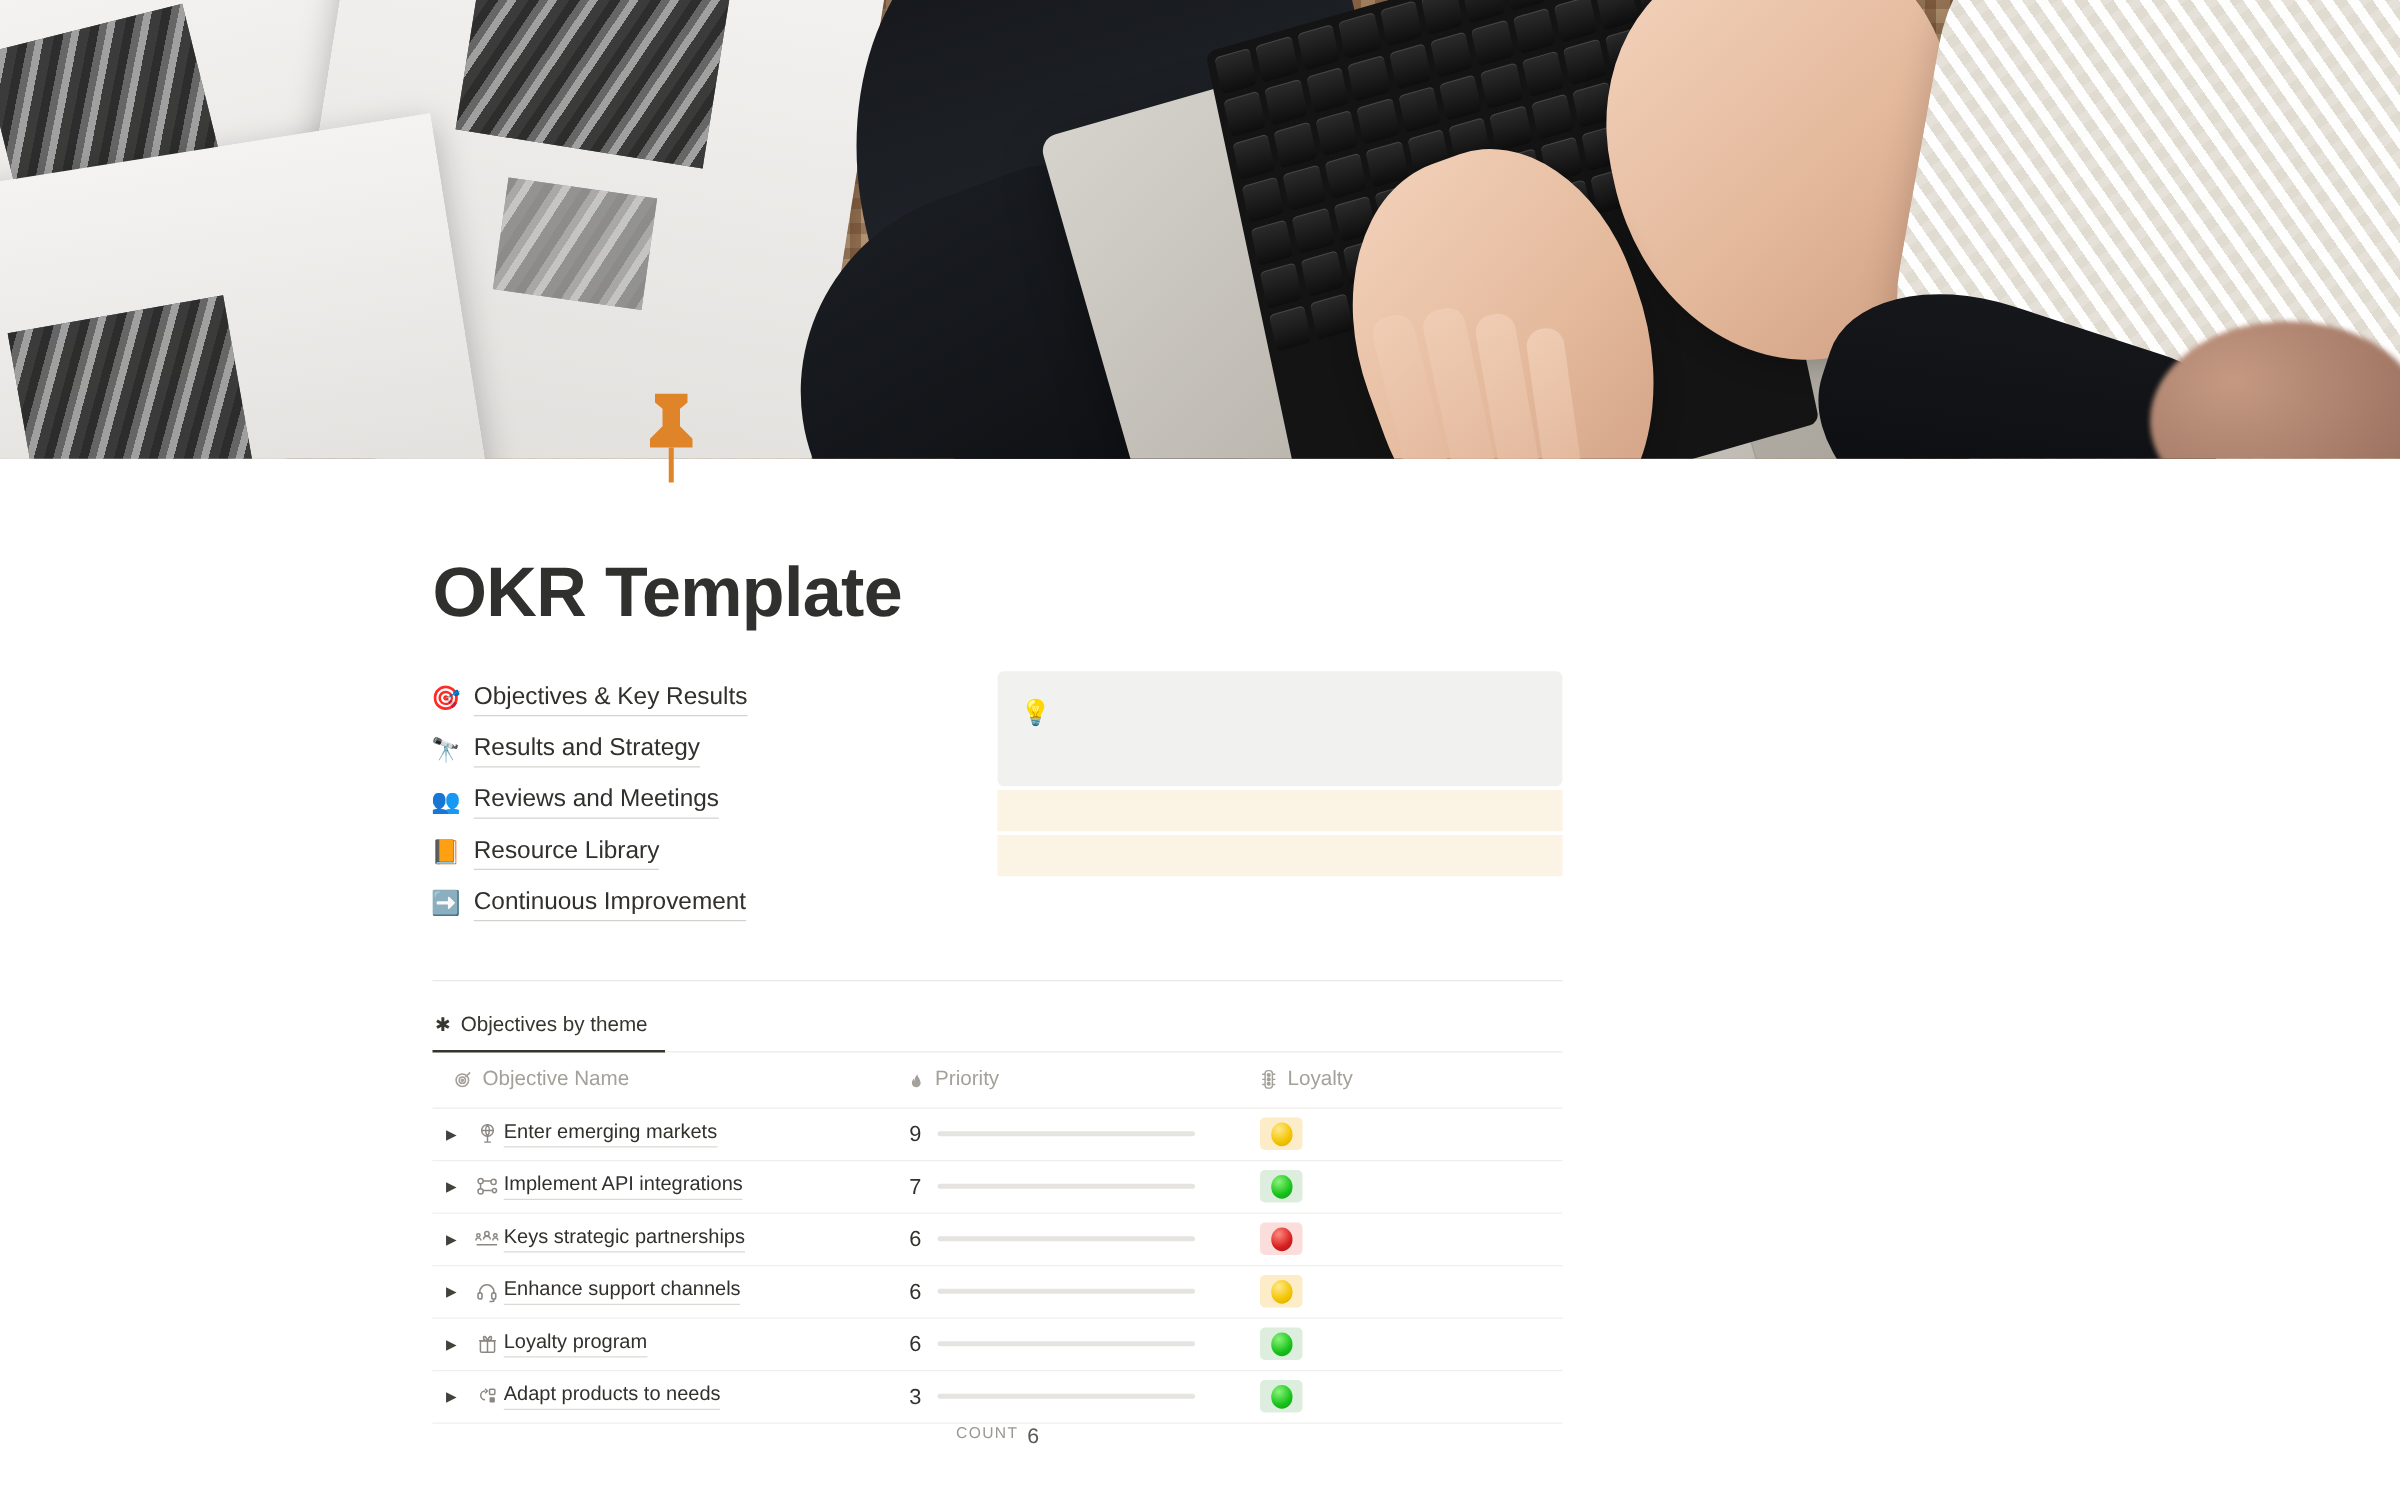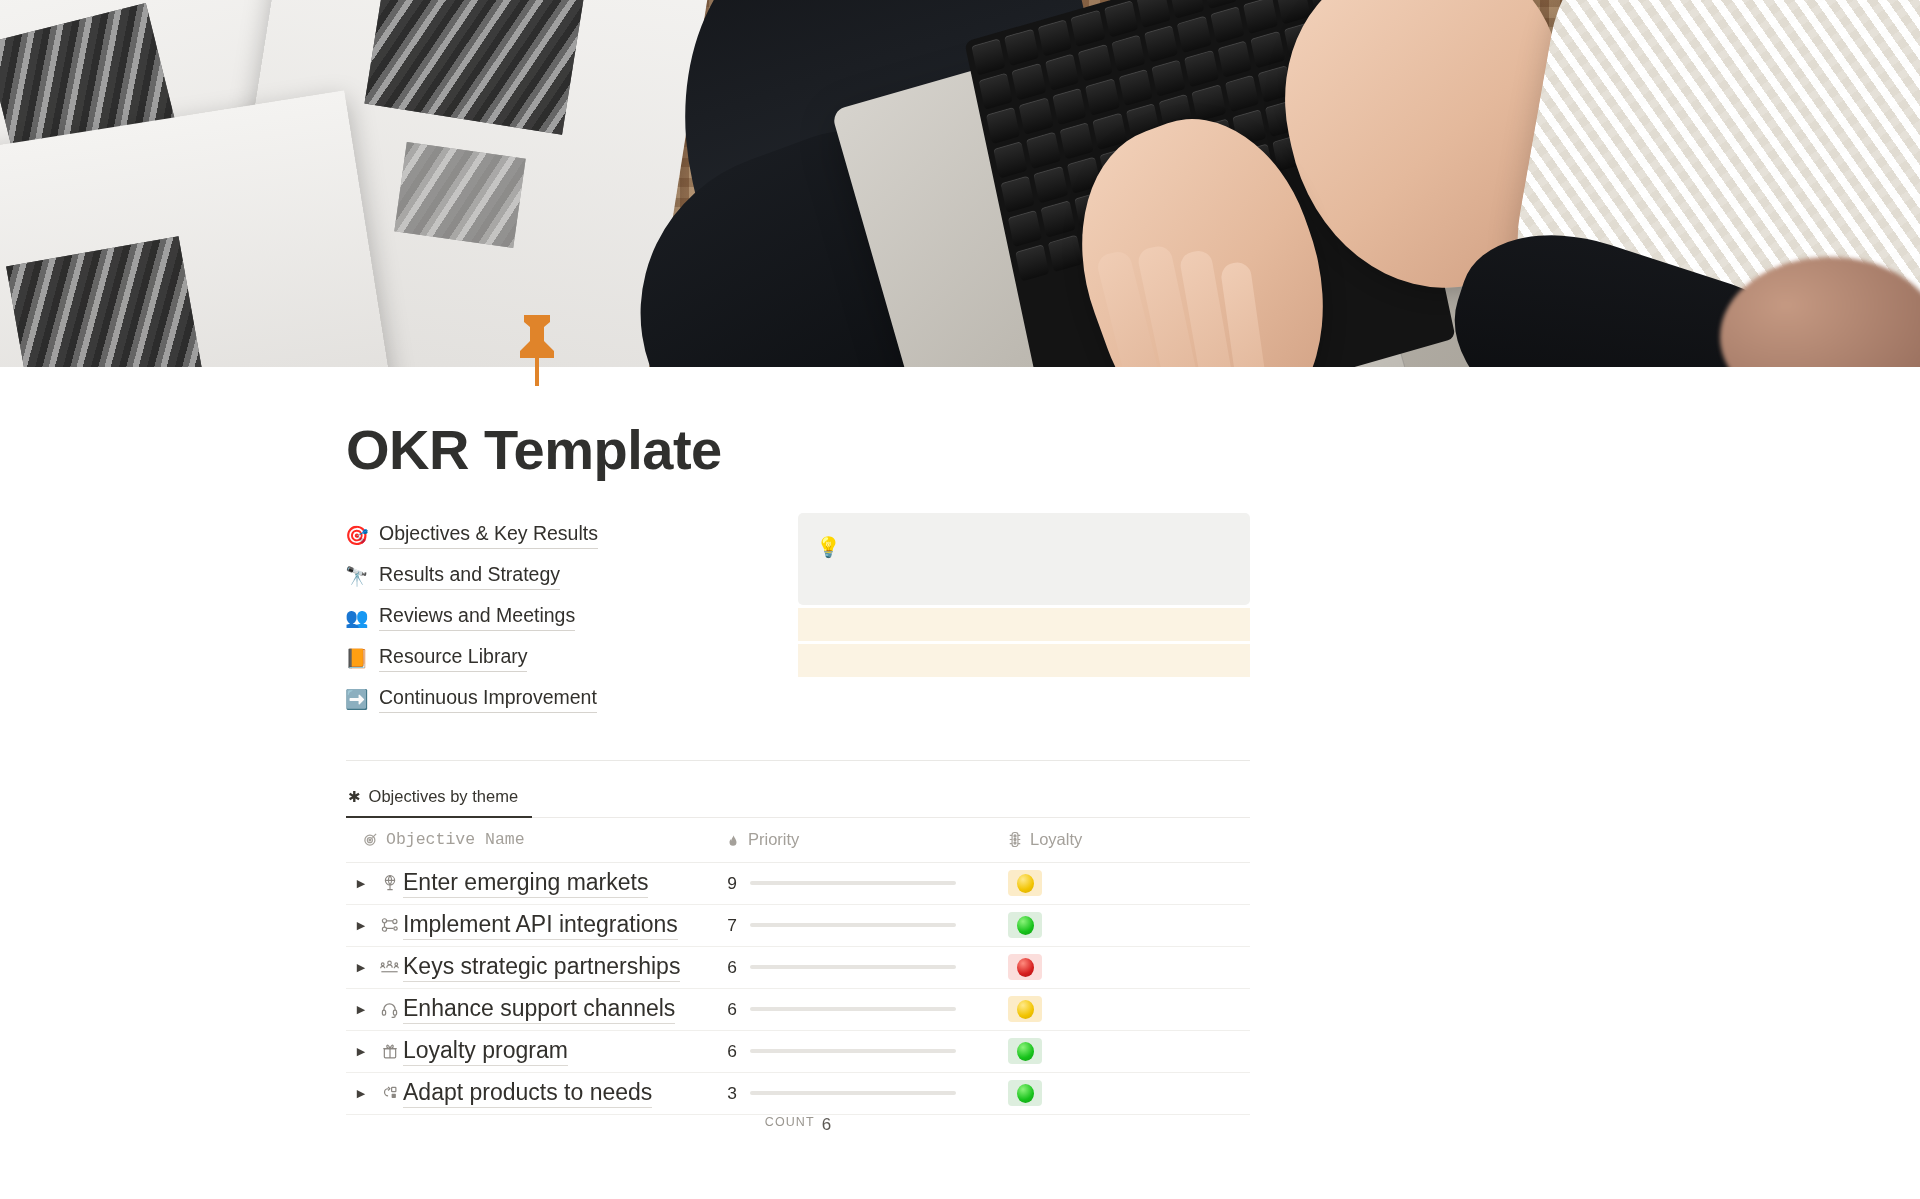--- a/index.html
+++ b/index.html
@@ -149,21 +149,21 @@
   }
   .corner-blob {
     position: absolute; right: -20px; bottom: -50px;
     width: 220px; height: 160px;
     background: radial-gradient(ellipse at 30% 30%, #c59982, #8d6454);
     border-radius: 50%;
     filter: blur(2px);
   }
 
   
-  .page { position: relative; width: 1596px; }
+  .page { position: relative; width: 1596px; margin-top: 24px; }
 
   .content {
     width: 904px;
     margin: 0 auto;
     position: relative;
     padding-left: 0;
   }
   .content-inner { position: relative; }
 
   .page-icon {
@@ -275,21 +275,21 @@
     border-bottom: 1px solid #eeedea;
   }
   .th {
     display: flex;
     align-items: center;
     gap: 8px;
     font-size: 16.5px;
     color: #a4a09a;
   }
   .th svg { display:block; }
-  .col-name   { width: 380px; flex: 0 0 380px; padding-left: 17px; font-family: Liberation Mono, monospace; }
+  .col-name   { width: 380px; flex: 0 0 380px; padding-left: 17px; }
   .col-prio   { width: 282px; flex: 0 0 282px; }
   .col-status { flex: 1 1 auto; }
 
   .trow {
     display: flex;
     align-items: center;
     height: 42px;
     border-bottom: 1px solid #f0efec;
   }
   .cell-name {
@@ -303,21 +303,21 @@
     color: #44413c;
     font-size: 11px;
     cursor: pointer;
   }
   .row-icon {
     width: 27px; flex: 0 0 27px;
     display: flex; align-items: center; justify-content: center;
     color: #8b8782;
   }
   .row-title {
-    font-size: 23px;
+    font-size: 16px;
     color: #32302c;
     border-bottom: 1.2px solid #dcd9d4;
     padding-bottom: 1px;
     cursor: pointer;
     line-height: 1.25;
     text-align: right;
   }
 
   .cell-prio {
     width: 282px; flex: 0 0 282px;

